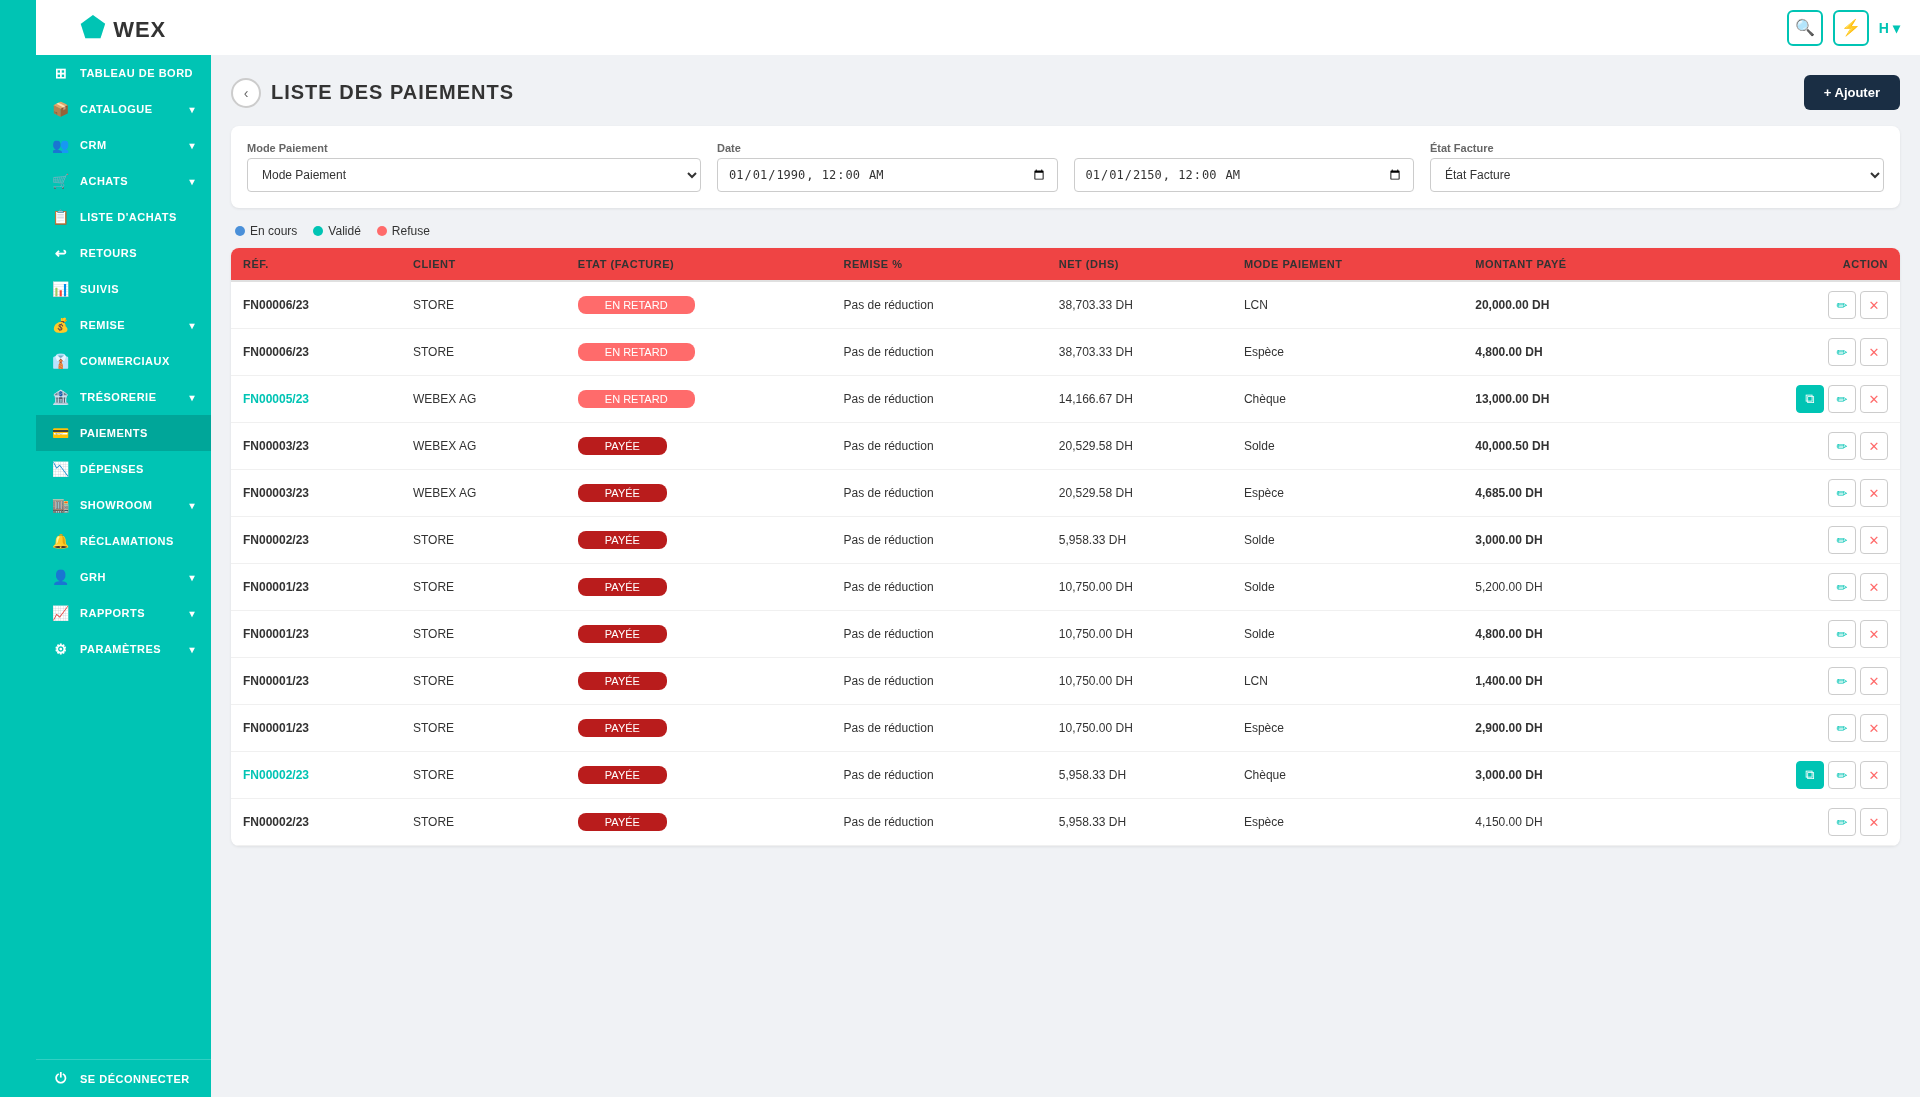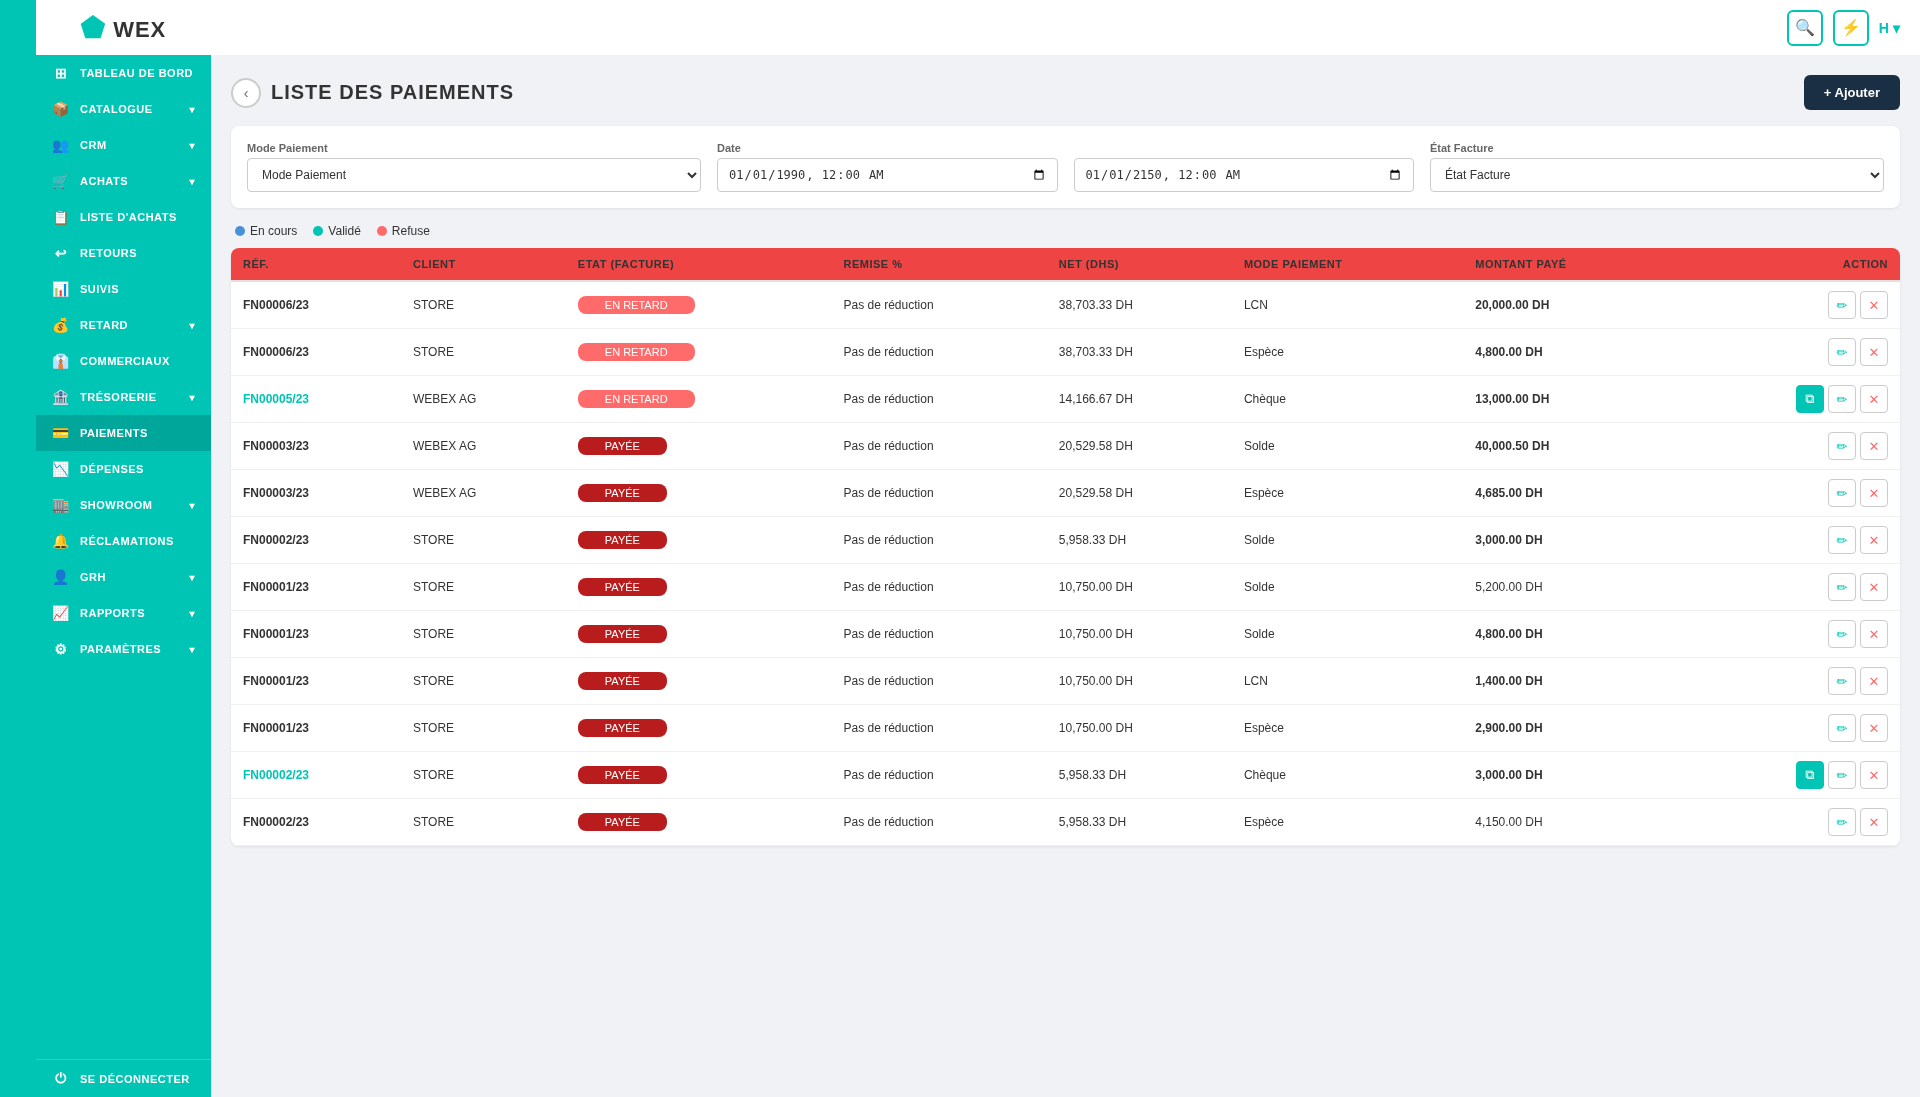--- a/index.html
+++ b/index.html
@@ -276,21 +276,21 @@
     <span class="sidebar-item-label">RETOURS</span>
 
   </div>
       <div class="sidebar-item">
     <span class="sidebar-item-icon">📊</span>
     <span class="sidebar-item-label">SUIVIS</span>
 
   </div>
       <div class="sidebar-item">
     <span class="sidebar-item-icon">💰</span>
-    <span class="sidebar-item-label">RETARD</span>
+    <span class="sidebar-item-label">REMISE</span>
     <span class="sidebar-item-arrow">▾</span>
   </div>
       <div class="sidebar-item">
     <span class="sidebar-item-icon">👔</span>
     <span class="sidebar-item-label">COMMERCIAUX</span>
 
   </div>
       <div class="sidebar-item">
     <span class="sidebar-item-icon">🏦</span>
     <span class="sidebar-item-label">TRÉSORERIE</span>

